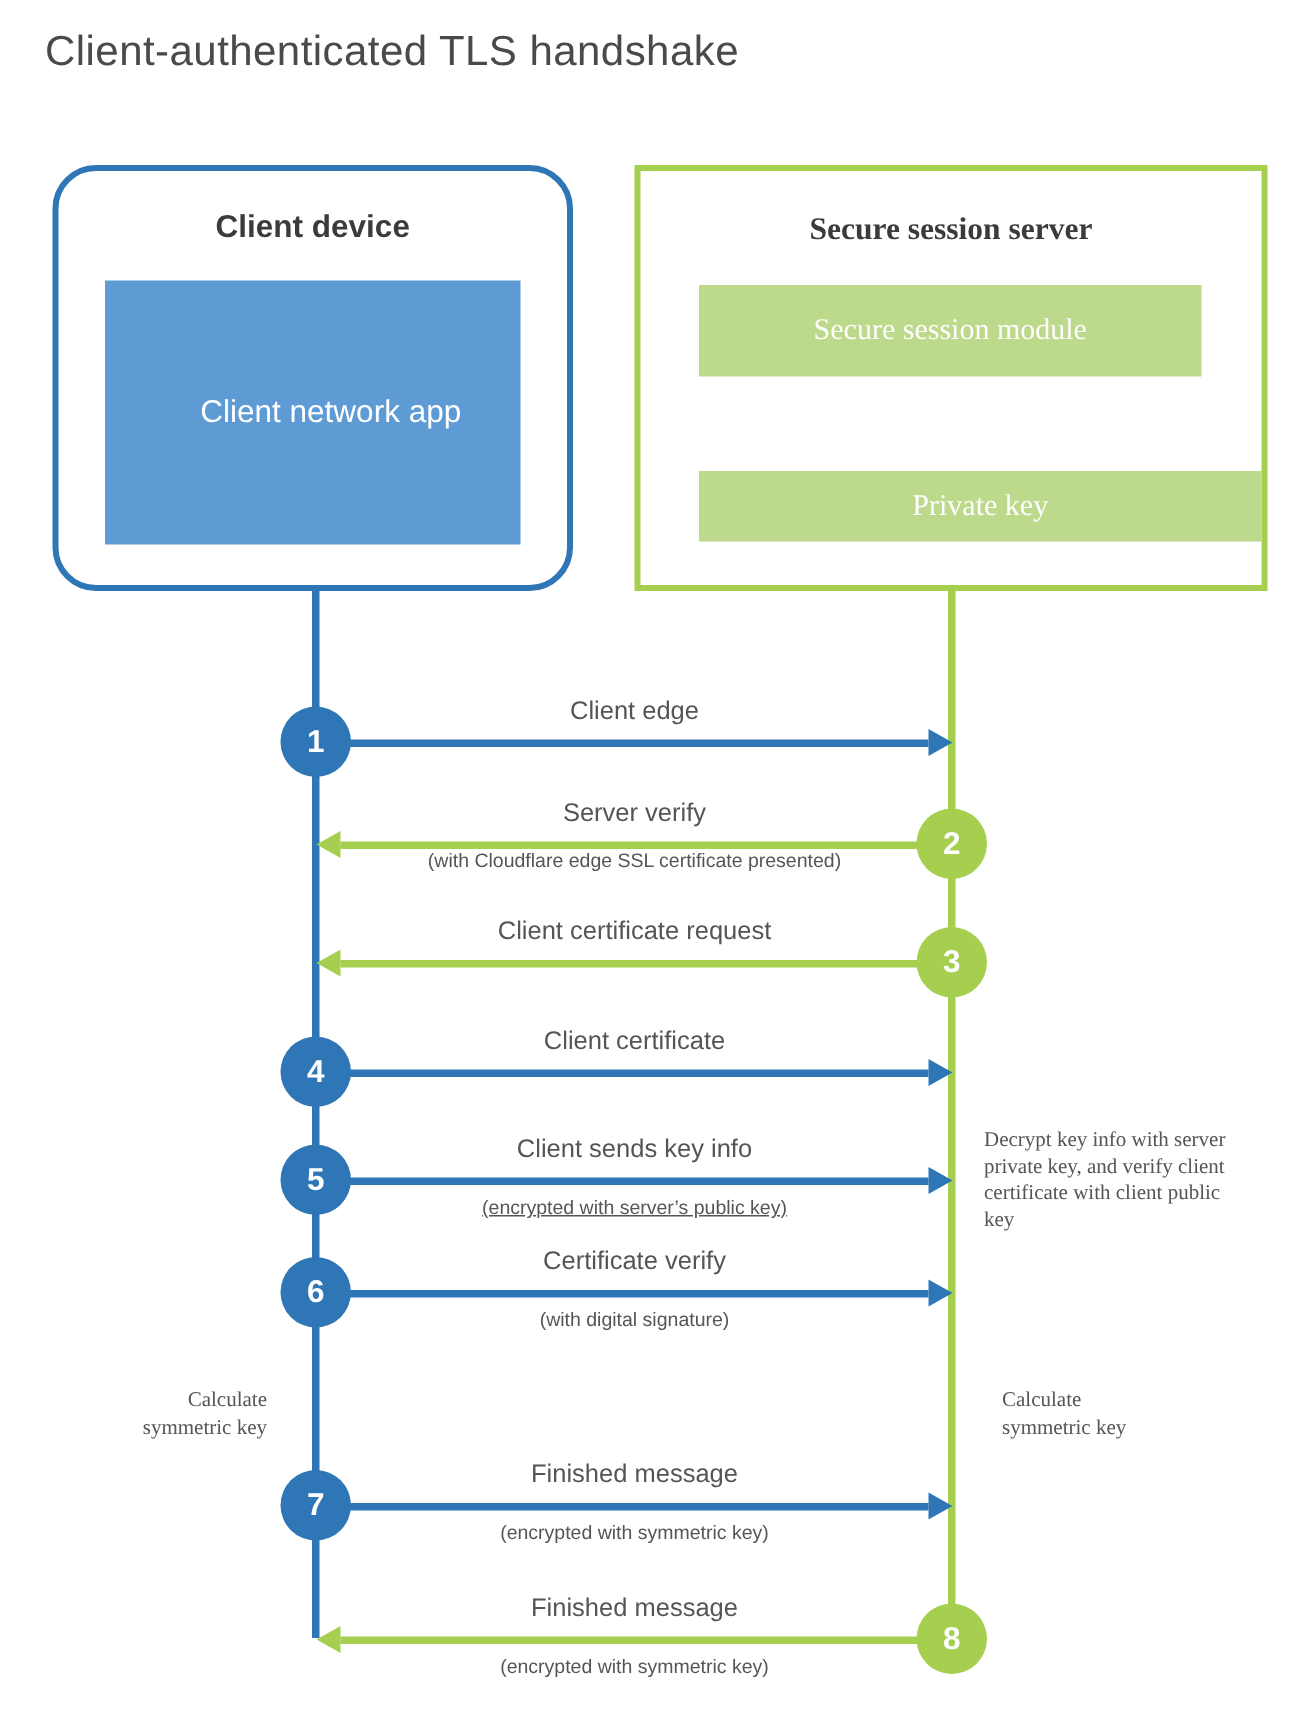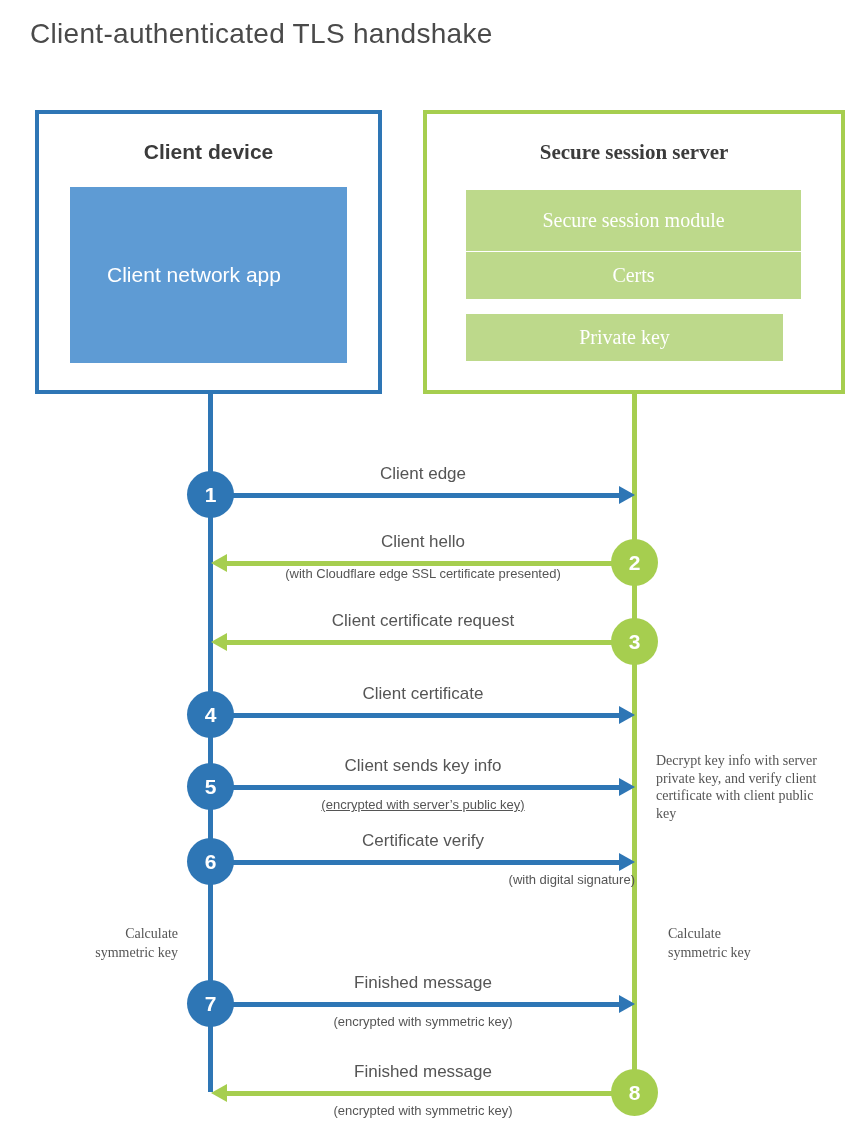--- a/index.html
+++ b/index.html
@@ -11,29 +11,29 @@
   body{
     position:relative; width:865px; height:1146px; overflow:hidden;
     font-family:"Liberation Sans","DejaVu Sans",sans-serif; color:var(--text);
   }
   .abs{position:absolute;}
   .page-title{
     left:30px; top:18px; font-size:28px; font-weight:300; letter-spacing:.3px; color:var(--title);
   }
   
   .entity-box{border:4px solid; background:#fff;}
-  .entity-box.blue-border{border-color:var(--blue);}
+  .entity-box.blue-border{border-color:var(--blue);border-radius:29px;}
   .entity-box.green-border{border-color:var(--green);}
   .entity-title{
     width:100%; text-align:center; font-size:21px; font-weight:bold; color:var(--heading);
     padding-top:26px;
   }
   .inner-blue-box{
     background:var(--blue_fill); color:#ffffff; font-size:21px; line-height:26px;
-    display:flex; align-items:center; text-align:center;padding-left:24px;
+    display:flex; align-items:center; justify-content:center; text-align:center;padding-left:24px;
   }
   .inner-blue-box .txt{width:200px;}
   .green-bar{
     background:var(--green_fill); color:#ffffff; font-size:20px;
     display:flex; align-items:center; justify-content:center; text-align:center;
   }
   
   .vline{width:5px;}
   .vline.blue{background:var(--blue);}
   .vline.green{background:var(--green);}
@@ -65,38 +65,37 @@
 <div class="abs entity-box blue-border" style="left:35px;top:110px;width:347px;height:284px;">
   <div class="entity-title">Client device</div>
   <div class="abs inner-blue-box" style="left:31px;top:73px;width:277px;height:176px;">
     <span class="txt">Client network app</span>
   </div>
 </div>
 
 <div class="abs entity-box green-border" style="left:423px;top:110px;width:422px;height:284px;font-family:Liberation Serif, serif;">
   <div class="entity-title">Secure session server</div>
   <div class="abs green-bar" style="left:39px;top:76px;width:335px;height:61px;">Secure session module</div>
-  <div class="abs green-bar" style="left:39px;top:138px;width:335px;height:47px;">Certs</div>
-  <div class="abs green-bar" style="left:39px;top:200px;width:317px;height:47px;">Private key</div>
+  <div class="abs green-bar" style="left:39px;top:200px;width:375px;height:47px;">Private key</div>
 </div>
 
 <div class="abs vline blue" style="left:208px;top:394px;height:698px;"></div>
 <div class="abs vline green" style="left:632px;top:394px;height:700px;"></div>
 
 <div>
   <div class="abs hline blue" style="left:211px;top:493px;width:408px;"></div>
   <div class="abs head right" style="left:619px;top:486px;"></div>
   <div class="abs lbl main" style="top:464px;">Client edge</div>
   <div class="abs badge blue" style="left:187px;top:471px;">1</div>
 </div>
 
 <div>
   <div class="abs head left" style="left:211px;top:554px;"></div>
   <div class="abs hline green" style="left:227px;top:561px;width:408px;"></div>
-  <div class="abs lbl main" style="top:532px;">Client hello</div>
+  <div class="abs lbl main" style="top:532px;">Server verify</div>
   <div class="abs lbl sub" style="top:566px;">(with Cloudflare edge SSL certificate presented)</div>
   <div class="abs badge green" style="left:611px;top:539px;">2</div>
 </div>
 
 <div>
   <div class="abs head left" style="left:211px;top:633px;"></div>
   <div class="abs hline green" style="left:227px;top:640px;width:408px;"></div>
   <div class="abs lbl main" style="top:611px;">Client certificate request</div>
   <div class="abs badge green" style="left:611px;top:618px;">3</div>
 </div>
@@ -113,21 +112,21 @@
   <div class="abs head right" style="left:619px;top:778px;"></div>
   <div class="abs lbl main" style="top:756px;">Client sends key info</div>
   <div class="abs lbl sub" style="top:797px;text-decoration:underline;">(encrypted with server’s public key)</div>
   <div class="abs badge blue" style="left:187px;top:763px;">5</div>
 </div>
 
 <div>
   <div class="abs hline blue" style="left:211px;top:860px;width:408px;"></div>
   <div class="abs head right" style="left:619px;top:853px;"></div>
   <div class="abs lbl main" style="top:831px;">Certificate verify</div>
-  <div class="abs lbl sub" style="top:872px;text-align:right;">(with digital signature)</div>
+  <div class="abs lbl sub" style="top:872px;">(with digital signature)</div>
   <div class="abs badge blue" style="left:187px;top:838px;">6</div>
 </div>
 
 <div>
   <div class="abs hline blue" style="left:211px;top:1002px;width:408px;"></div>
   <div class="abs head right" style="left:619px;top:995px;"></div>
   <div class="abs lbl main" style="top:973px;">Finished message</div>
   <div class="abs lbl sub" style="top:1014px;">(encrypted with symmetric key)</div>
   <div class="abs badge blue" style="left:187px;top:980px;">7</div>
 </div>

